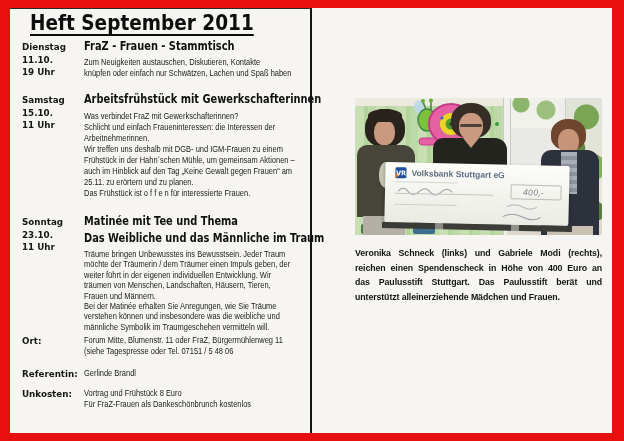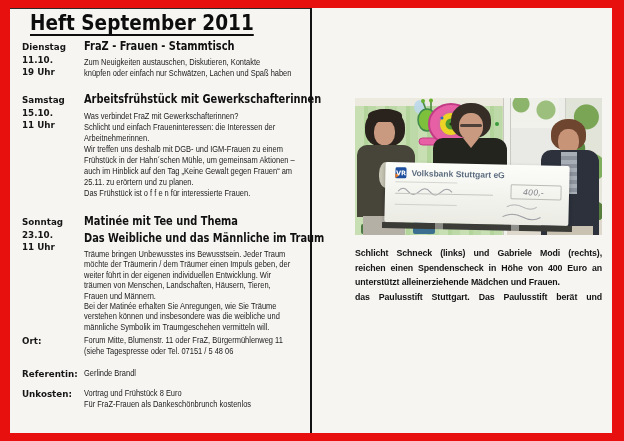--- a/index.html
+++ b/index.html
@@ -194,18 +194,18 @@
         <text x="138" y="30" font-size="8" font-style="italic" font-family="DejaVu Sans, sans-serif" fill="#70707c" opacity="0.85">400,-</text>
         <line x1="10" y1="42" x2="72" y2="42" stroke="#d0d0ca" stroke-width="1"></line>
         <path d="M122,42 q8,-4 16,0 t14,0" stroke="#9a9aa2" stroke-width="0.9" fill="none" opacity="0.8"></path>
         <path d="M118,52 q10,-5 20,0 t18,0" stroke="#8a8a94" stroke-width="1" fill="none" opacity="0.8"></path>
       </svg>
     </div>
     <div class="ph band"></div>
   </div>
 
   <div class="abs caption" style="left:355px;top:246px;">
-    <div class="cap-line">Schlicht Schneck (links) und Gabriele Modi (rechts),</div>
+    <div class="cap-line">Veronika Schneck (links) und Gabriele Modi (rechts),</div>
     <div class="cap-line">reichen einen Spendenscheck in Höhe von 400 Euro an</div>
+    <div class="cap-line">das Paulusstift Stuttgart. Das Paulusstift berät und</div>
     <div class="cap-line last">unterstützt alleinerziehende Mädchen und Frauen.</div>
-    <div class="cap-line">das Paulusstift Stuttgart. Das Paulusstift berät und</div>
   </div>
 </div>
 
 </body></html>

